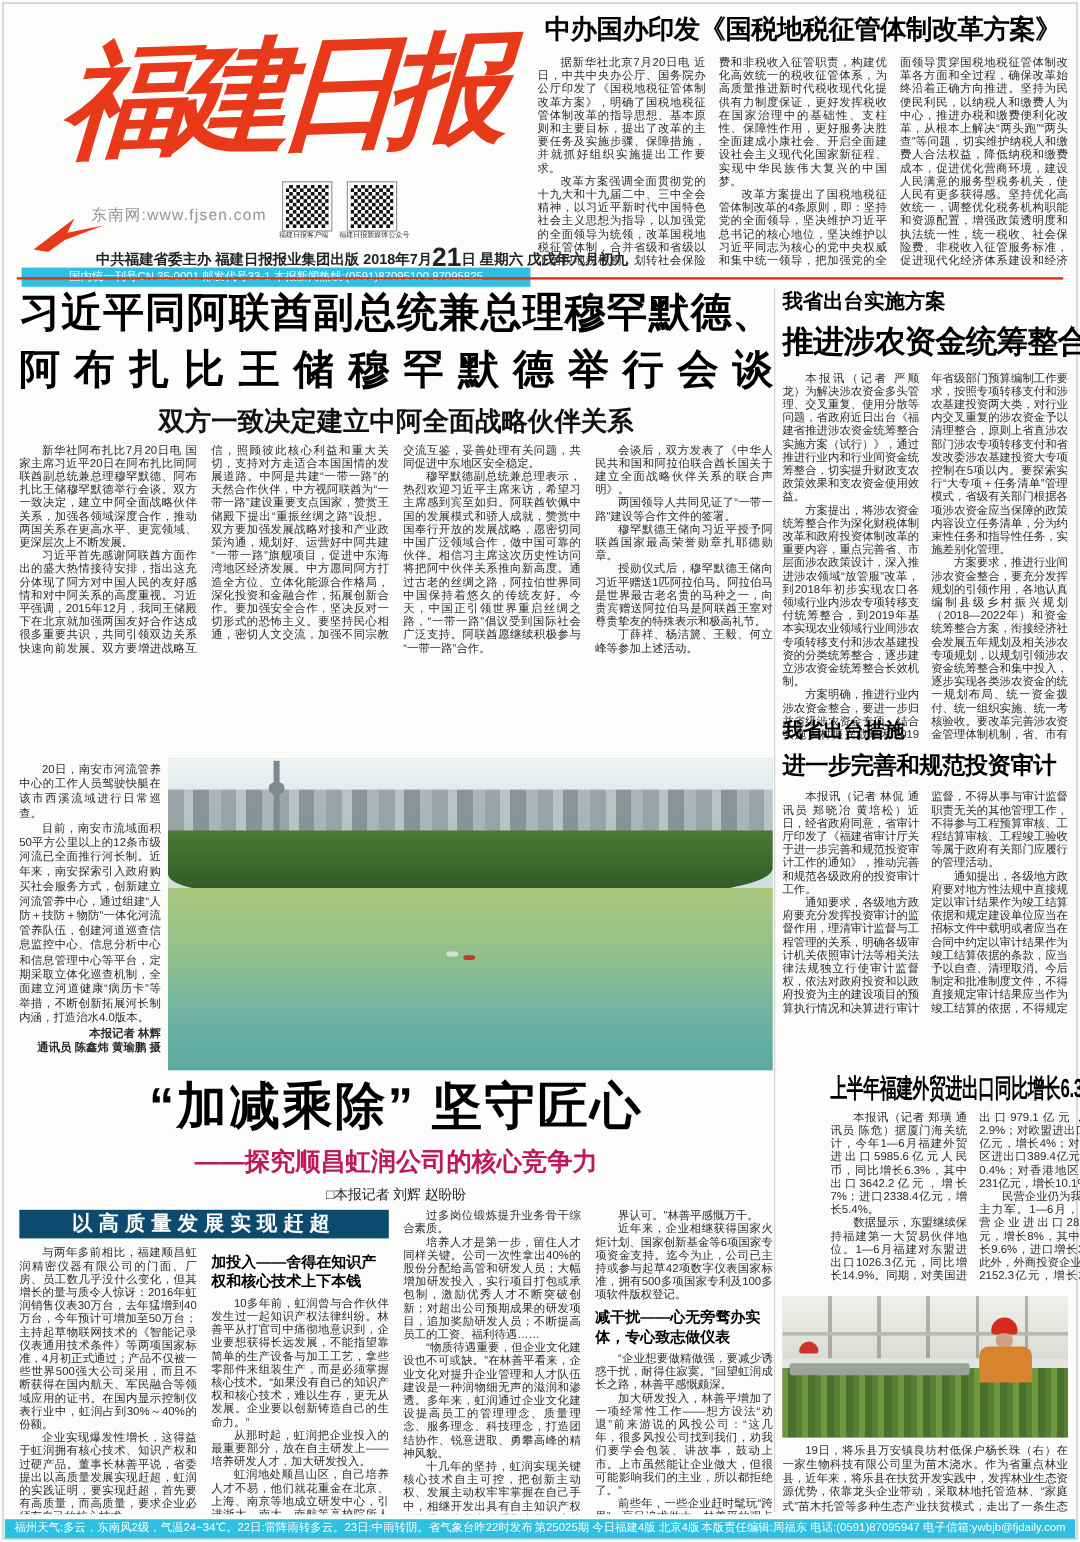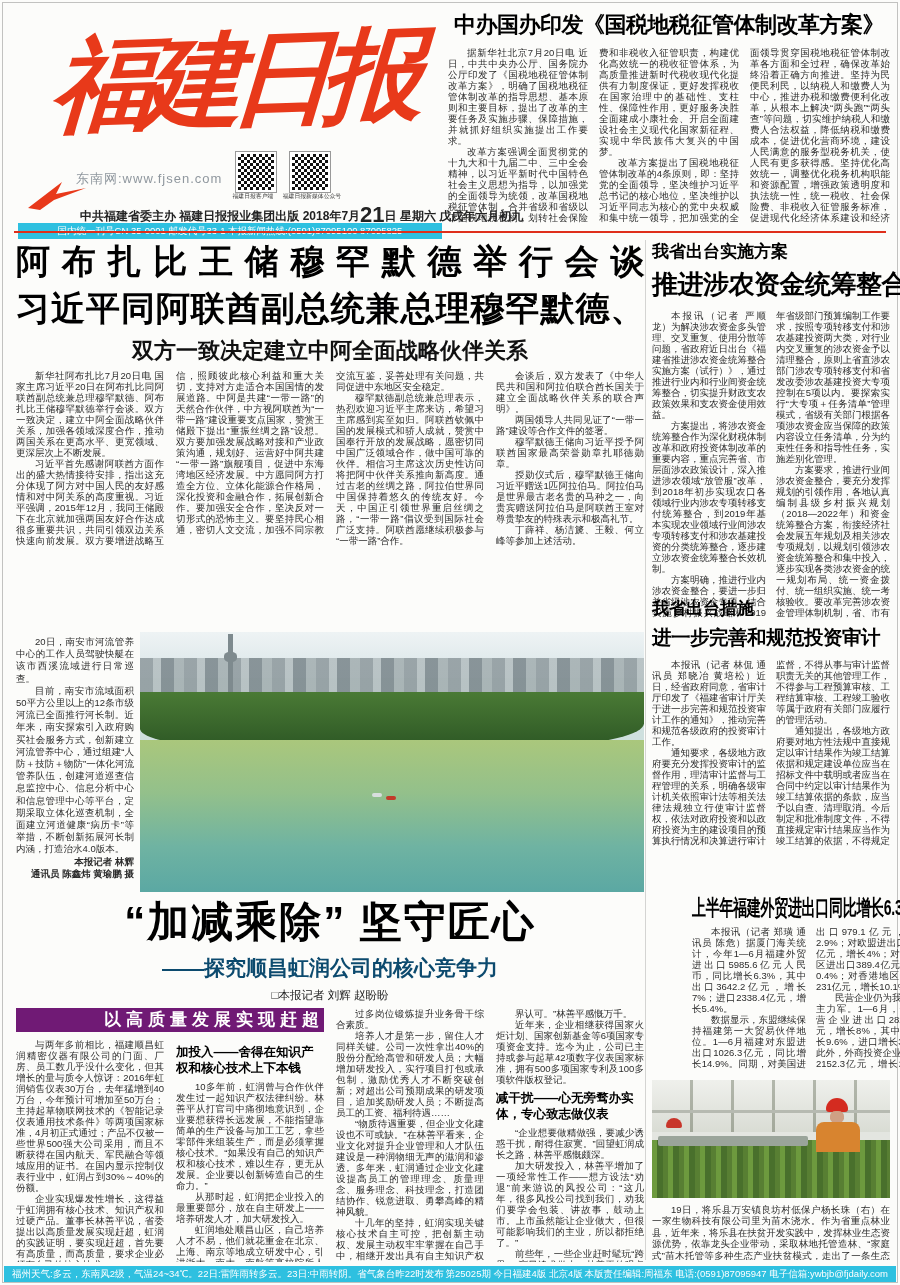--- a/index.html
+++ b/index.html
@@ -64,26 +64,26 @@
   .farm h2{margin:0 0 8px;font-size:26px;font-weight:900;color:#000;white-space:nowrap;letter-spacing:-.5px;}
   .farm .body{height:308px;column-count:2;column-gap:10px;}
 
   .audit{position:absolute;left:652px;top:597px;width:238px;}
   .audit h2{margin:2px 0 8px;font-size:19.5px;font-weight:900;color:#000;white-space:nowrap;letter-spacing:-.5px;}
   .audit .body{height:196px;column-count:2;column-gap:10px;}
 
   
   .feature{position:absolute;left:16px;top:894px;width:628px;}
   .feature .ftitle{font-size:42px;font-weight:900;text-align:center;color:#000;letter-spacing:2px;}
-  .feature .fsub{font-size:21px;font-weight:700;text-align:center;color:#0c4a6e;margin-top:4px;}
+  .feature .fsub{font-size:21px;font-weight:700;text-align:center;color:#be185d;margin-top:4px;}
   .feature .fby{font-size:11.5px;text-align:center;color:#222;margin-top:6px;}
   .fbody{position:absolute;left:0;top:114px;width:628px;height:254px;display:flex;gap:12px;overflow:hidden;}
   .fleft{width:308px;flex:0 0 308px;}
-  .banner{height:24px;background:#701a75;color:#fff;font-size:17px;font-weight:bold;letter-spacing:5px;
-          text-align:right;line-height:24px;white-space:nowrap;overflow:hidden;margin-bottom:7px;}
+  .banner{height:24px;background:#0c4a6e;color:#fff;font-size:17px;font-weight:bold;letter-spacing:5px;
+          text-align:center;line-height:24px;white-space:nowrap;overflow:hidden;margin-bottom:7px;}
   .frow{display:flex;gap:12px;height:223px;overflow:hidden;}
   .fcol{width:148px;flex:0 0 148px;overflow:hidden;height:254px;}
   .frow .fcol{height:223px;}
 
   
   .trade{position:absolute;left:652px;top:894px;width:238px;margin-left:40px;}
   .trade .thl{height:26px;overflow:visible;}
   .trade .thl span{display:inline-block;font-size:14px;font-weight:900;white-space:nowrap;
         transform:scale(1.0,1.55);transform-origin:top left;letter-spacing:-.3px;color:#000;}
   .trade .body{margin-top:6px;height:152px;column-count:2;column-gap:10px;}
@@ -135,22 +135,22 @@
         <div class="li li-p">据新华社北京7月20日电 近日，中共中央办公厅、国务院办公厅印发了《国税地税征管体制改革方案》，明确了国税地税征管体制改革的指导思想、基本原则和主要目标，提出了改革的主要任务及实施步骤、保障措施，并就抓好组织实施提出工作要求。</div>
         <div class="li li-p">改革方案强调全面贯彻党的十九大和十九届二中、三中全会精神，以习近平新时代中国特色社会主义思想为指导，以加强党的全面领导为统领，改革国税地税征管体制，合并省级和省级以下国税地税机构，划转社会保险费和非税收入征管职责，构建优化高效统一的税收征管体系，为高质量推进新时代税收现代化提供有力制度保证，更好发挥税收在国家治理中的基础性、支柱性、保障性作用，更好服务决胜全面建成小康社会、开启全面建设社会主义现代化国家新征程、实现中华民族伟大复兴的中国梦。</div>
         <div class="li li-p">改革方案提出了国税地税征管体制改革的4条原则，即：坚持党的全面领导，坚决维护习近平总书记的核心地位，坚决维护以习近平同志为核心的党中央权威和集中统一领导，把加强党的全面领导贯穿国税地税征管体制改革各方面和全过程，确保改革始终沿着正确方向推进。坚持为民便民利民，以纳税人和缴费人为中心，推进办税和缴费便利化改革，从根本上解决“两头跑”“两头查”等问题，切实维护纳税人和缴费人合法权益，降低纳税和缴费成本，促进优化营商环境，建设人民满意的服务型税务机关，使人民有更多获得感。坚持优化高效统一，调整优化税务机构职能和资源配置，增强政策透明度和执法统一性，统一税收、社会保险费、非税收入征管服务标准，促进现代化经济体系建设和经济高质量发展。坚持依法协同稳妥，深入贯彻全面依法治国要求，坚持改革和法治相统一、相促进，更好发挥中央和地方两个积极性，实现国税地税机构事合、人合、力合、心合，做到干部队伍稳定、职责平稳划转、工作稳妥推进、社会效应良好。</div>
       </div>
   </section>
 
   <div class="redline"></div>
   <div class="vdivider"></div>
 
   <section class="lead">
+    <div class="hl">习近平同阿联酋副总统兼总理穆罕默德、</div>
     <div class="hl">阿布扎比王储穆罕默德举行会谈</div>
-    <div class="hl">习近平同阿联酋副总统兼总理穆罕默德、</div>
     <div class="sub">双方一致决定建立中阿全面战略伙伴关系</div>
   </section>
   <div class="leadbody smallbody">
       <div class="li li-p">新华社阿布扎比7月20日电 国家主席习近平20日在阿布扎比同阿联酋副总统兼总理穆罕默德、阿布扎比王储穆罕默德举行会谈。双方一致决定，建立中阿全面战略伙伴关系，加强各领域深度合作，推动两国关系在更高水平、更宽领域、更深层次上不断发展。</div>
       <div class="li li-p">习近平首先感谢阿联酋方面作出的盛大热情接待安排，指出这充分体现了阿方对中国人民的友好感情和对中阿关系的高度重视。习近平强调，2015年12月，我同王储殿下在北京就加强两国友好合作达成很多重要共识，共同引领双边关系快速向前发展。双方要增进战略互信，照顾彼此核心利益和重大关切，支持对方走适合本国国情的发展道路。中阿是共建“一带一路”的天然合作伙伴，中方视阿联酋为“一带一路”建设重要支点国家，赞赏王储殿下提出“重振丝绸之路”设想。双方要加强发展战略对接和产业政策沟通，规划好、运营好中阿共建“一带一路”旗舰项目，促进中东海湾地区经济发展。中方愿同阿方打造全方位、立体化能源合作格局，深化投资和金融合作，拓展创新合作。要加强安全合作，坚决反对一切形式的恐怖主义。要坚持民心相通，密切人文交流，加强不同宗教交流互鉴，妥善处理有关问题，共同促进中东地区安全稳定。</div>
       <div class="li li-p">穆罕默德副总统兼总理表示，热烈欢迎习近平主席来访，希望习主席感到宾至如归。阿联酋钦佩中国的发展模式和骄人成就，赞赏中国奉行开放的发展战略，愿密切同中国广泛领域合作，做中国可靠的伙伴。相信习主席这次历史性访问将把阿中伙伴关系推向新高度。通过古老的丝绸之路，阿拉伯世界同中国保持着悠久的传统友好。今天，中国正引领世界重启丝绸之路，“一带一路”倡议受到国际社会广泛支持。阿联酋愿继续积极参与“一带一路”合作。</div>
       <div class="li li-p">会谈后，双方发表了《中华人民共和国和阿拉伯联合酋长国关于建立全面战略伙伴关系的联合声明》。</div>
       <div class="li li-p">两国领导人共同见证了“一带一路”建设等合作文件的签署。</div>
       <div class="li li-p">穆罕默德王储向习近平授予阿联酋国家最高荣誉勋章扎耶德勋章。</div>
       <div class="li li-p">授勋仪式后，穆罕默德王储向习近平赠送1匹阿拉伯马。阿拉伯马是世界最古老名贵的马种之一，向贵宾赠送阿拉伯马是阿联酋王室对尊贵挚友的特殊表示和极高礼节。</div>

